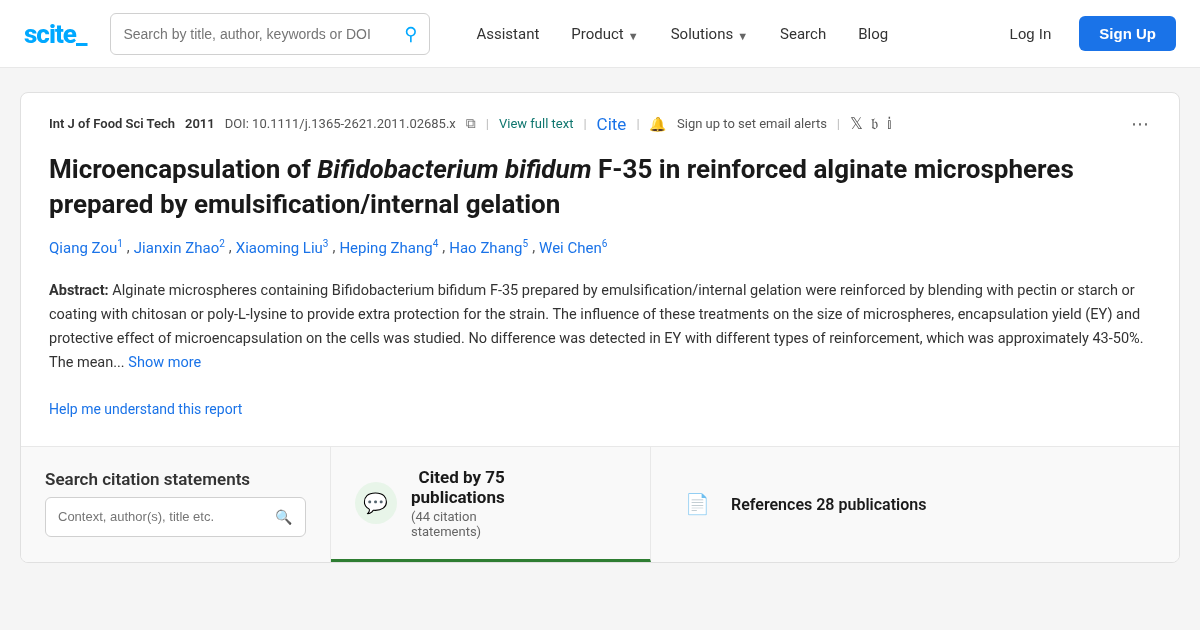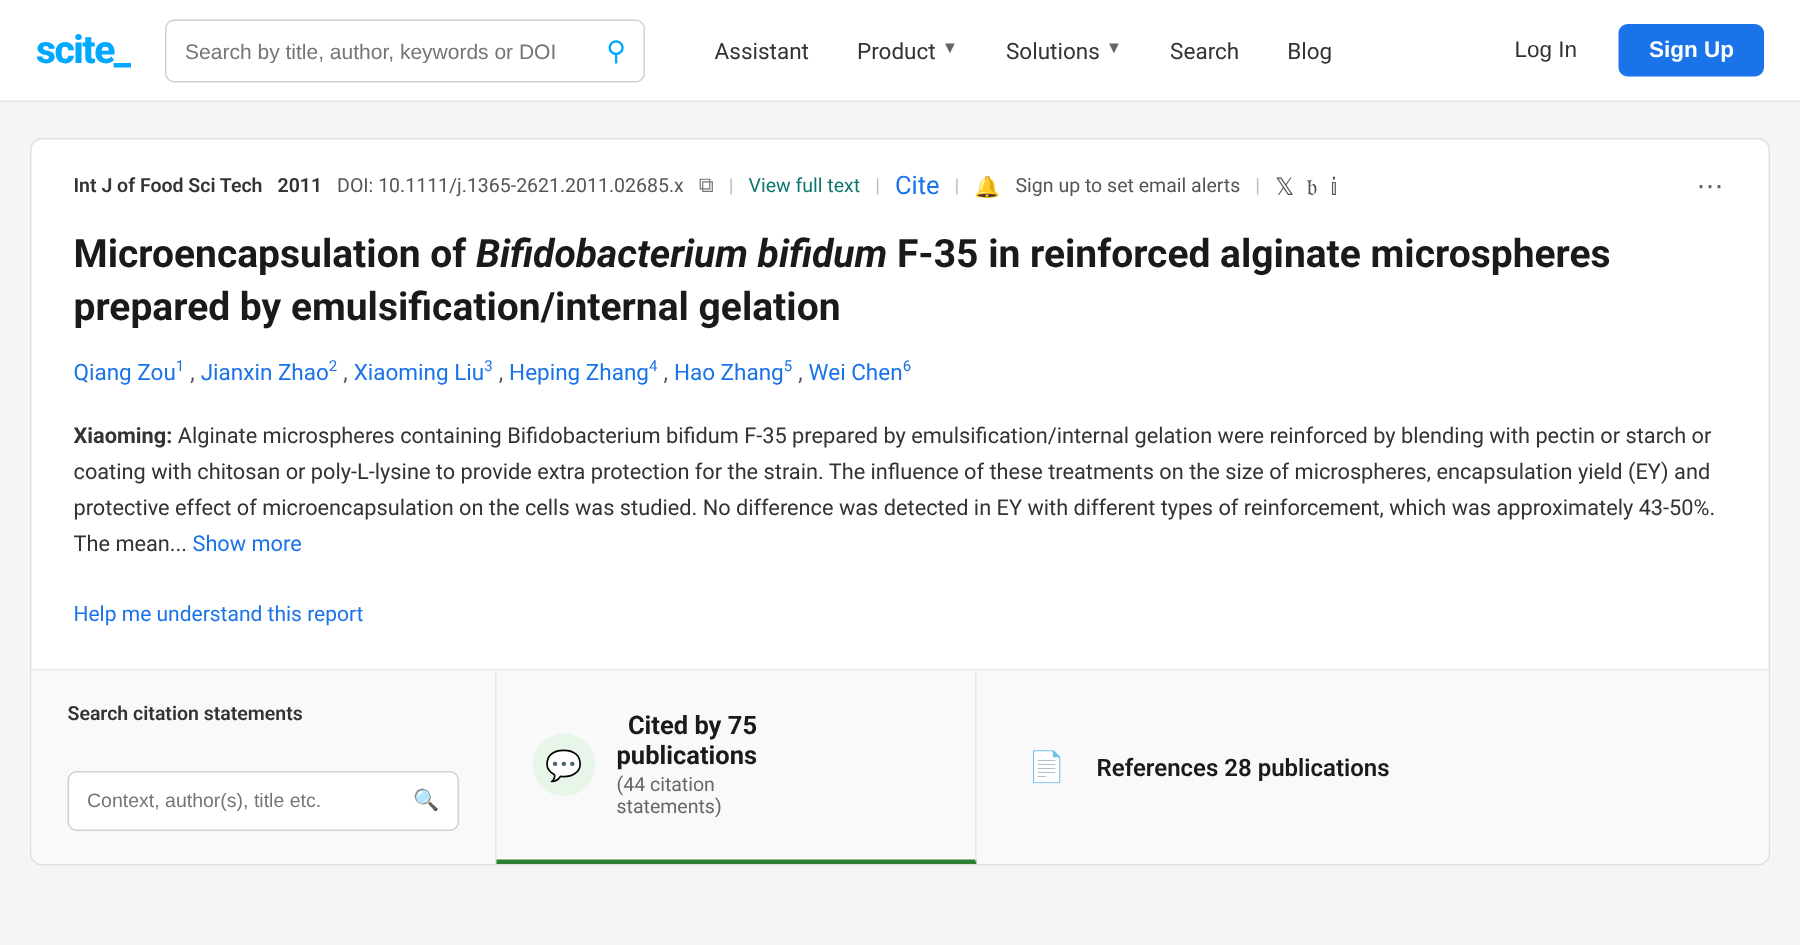--- a/index.html
+++ b/index.html
@@ -49,21 +49,21 @@
       gap: 4px;
       flex: 1;
     }
     .nav-link {
       padding: 8px 14px;
       font-size: 15px;
       color: #333;
       cursor: pointer;
       border-radius: 4px;
       display: flex;
-      align-items: flex-start;
+      align-items: flex-end;
       gap: 4px;
       white-space: nowrap;
     }
     .nav-link .chevron { font-size: 11px; color: #666; }
     .nav-actions {
       display: flex;
       align-items: center;
       gap: 12px;
     }
     .btn-login {
@@ -172,24 +172,24 @@
       background: #f9f9f9;
       min-height: 100px;
     }
     .left-panel {
       width: 310px;
       padding: 22px 24px;
       border-right: 1px solid #e8e8e8;
       flex-shrink: 0;
     }
     .left-panel-title {
-      font-size: 13px;
+      font-size: 17px;
       font-weight: 600;
       color: #333;
-      margin-bottom: 30px;
+      margin-bottom: 8px;
     }
     .search-citation-input {
       display: flex;
       align-items: center;
       border: 1.5px solid #d0d0d0;
       border-radius: 6px;
       padding: 0 12px;
       height: 40px;
       background: #fff;
       width: 100%;
@@ -327,21 +327,21 @@
     <span class="author">Xiaoming Liu<sup class="superscript">3</sup></span>
       <span class="author-sep">,</span>
     <span class="author">Heping Zhang<sup class="superscript">4</sup></span>
       <span class="author-sep">,</span>
     <span class="author">Hao Zhang<sup class="superscript">5</sup></span>
       <span class="author-sep">,</span>
     <span class="author">Wei Chen<sup class="superscript">6</sup></span>
   </div>
 
   <div class="abstract">
-    <span class="abstract-label">Xiaoming:</span>
+    <span class="abstract-label">Abstract:</span>
     <span>Alginate microspheres containing Bifidobacterium bifidum F-35 prepared by emulsification/internal gelation were reinforced by blending with pectin or starch or coating with chitosan or poly-L-lysine to provide extra protection for the strain. The influence of these treatments on the size of microspheres, encapsulation yield (EY) and protective effect of microencapsulation on the cells was studied. No difference was detected in EY with different types of reinforcement, which was approximately 43-50%. The mean...</span>
     <a class="show-more">Show more</a>
   </div>
 
   <div class="help-link">
     <a>Help me understand this report</a>
   </div>
 
   <div class="divider"></div>
 

